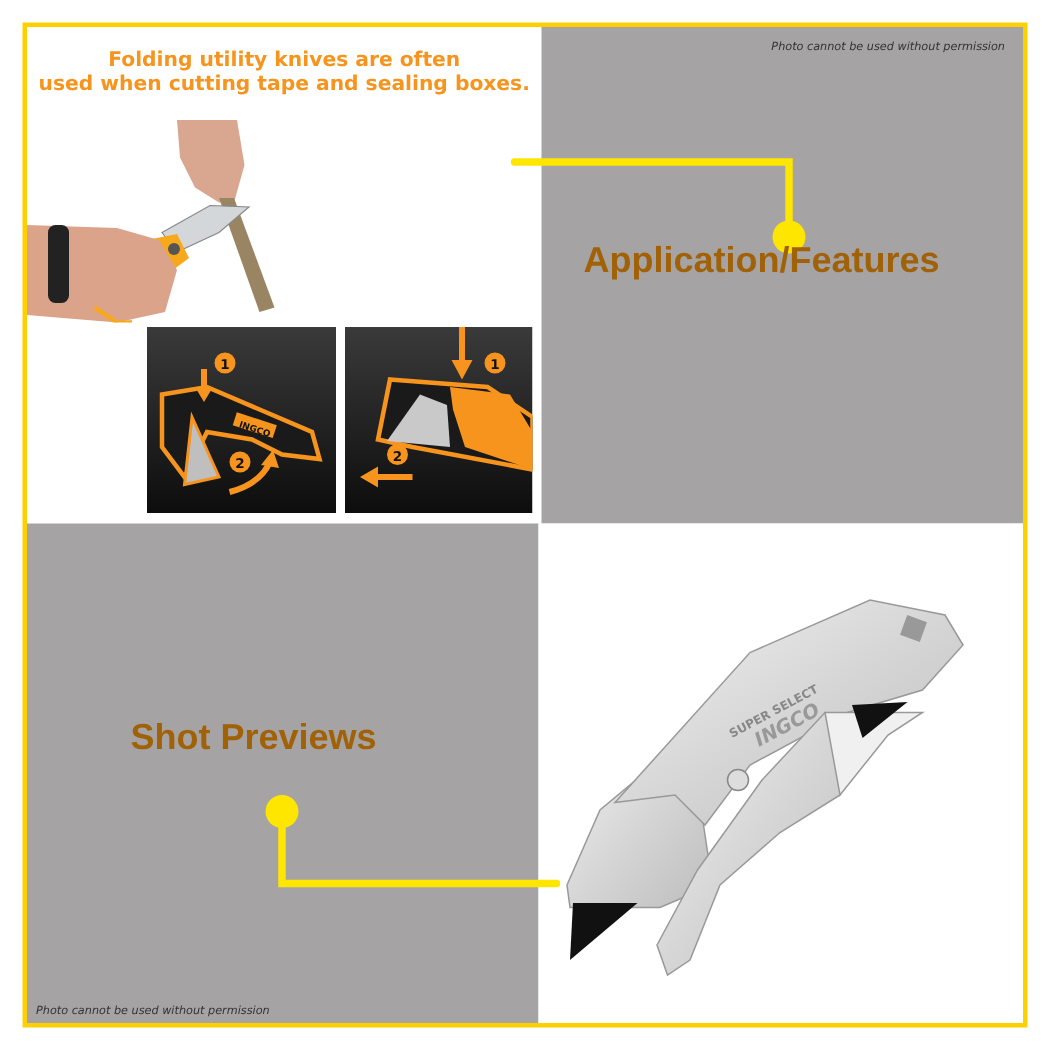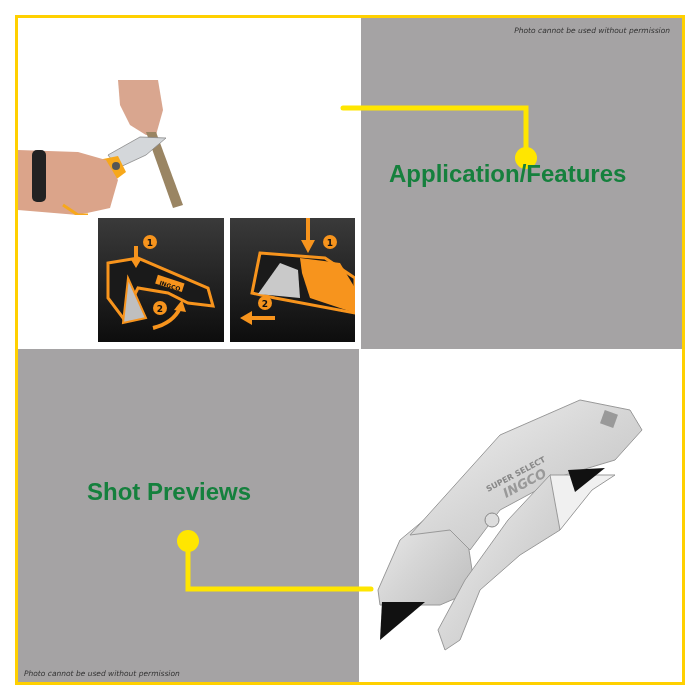--- a/index.html
+++ b/index.html
@@ -7,30 +7,36 @@
   .frame { position:absolute; left:15px; top:15px; width:664px; height:664px; border:3px solid #FFD000; box-sizing:content-box; background:#fff; }
   .quad { position:absolute; }
   .q-tl { left:0; top:0; width:343px; height:331px; background:#ffffff; }
   .q-tr { left:343px; top:0; width:321px; height:331px; background:#A5A3A4; }
   .q-bl { left:0; top:331px; width:341px; height:333px; background:#A5A3A4; }
   .q-br { left:341px; top:331px; width:323px; height:333px; background:#ffffff; }
   .headline { position:absolute; left:0; top:14px; width:343px; text-align:center; color:#F7941D; font-weight:bold; font-size:13.5px; line-height:16px; }
   .notice { position:absolute; font-style:italic; font-size:7.5px; color:#333; white-space:nowrap;text-align:right; }
   .notice-top { right:12px; top:8px; }
   .notice-bottom { left:6px; bottom:4px; }
-  .label { position:absolute; color:#15803d; font-weight:bold; font-family:"Liberation Sans", sans-serif; font-size:24px; white-space:nowrap; }
+  .label { position:absolute; color:#a16207; font-weight:bold; font-family:"Liberation Sans", sans-serif; font-size:24px; white-space:nowrap; }
   .label-app { left:389px; top:160px; }
   .label-shot { left:87px; top:478px;text-align:right; }
   svg.overlay { position:absolute; left:0; top:0; width:700px; height:700px; pointer-events:none; }
   .photo { position:absolute; }
 </style>
 </head>
 <body>
 
 <div class="frame">
+  <div class="quad q-tl">
+    <div class="headline">
+      <div>Folding utility knives are often</div>
+      <div>used when cutting tape and sealing boxes.</div>
+    </div>
+  </div>
   <div class="quad q-tr">
     <div class="notice notice-top">Photo cannot be used without permission</div>
   </div>
   <div class="quad q-bl">
     <div class="notice notice-bottom">Photo cannot be used without permission</div>
   </div>
   <div class="quad q-br"></div>
 </div>
 
 <svg class="photo" style="left:18px;top:80px" width="200" height="135" viewBox="0 0 200 135">

